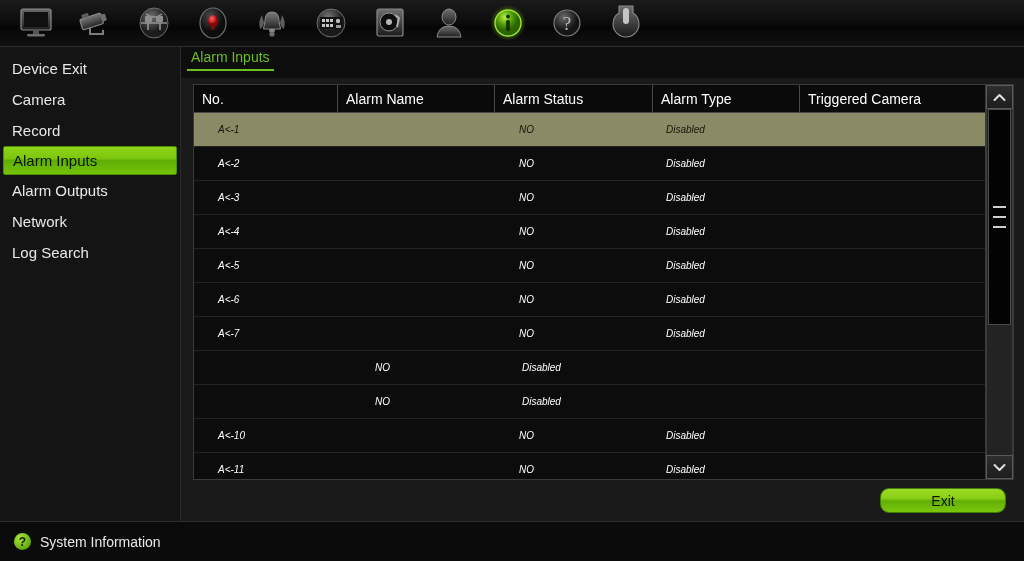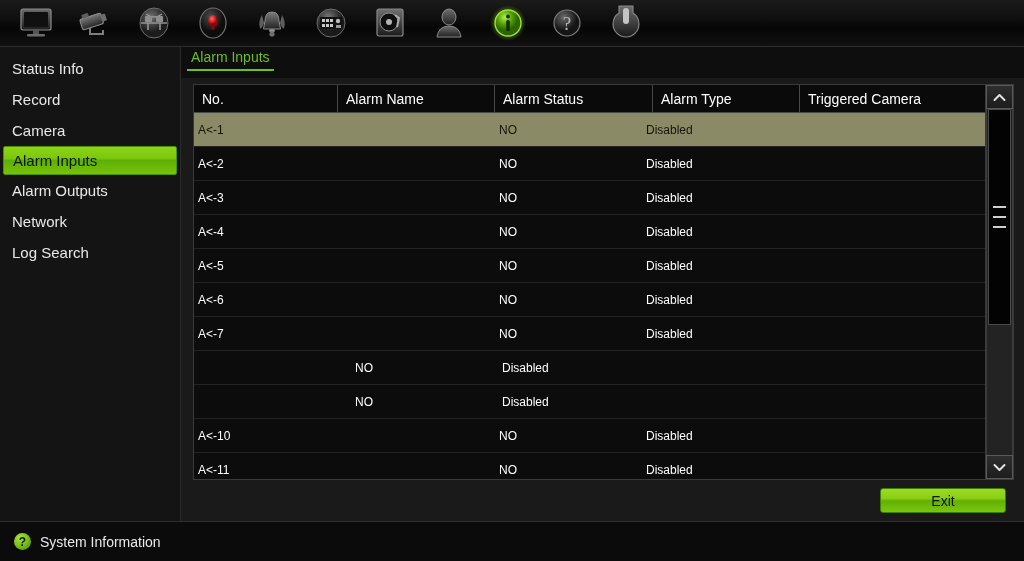--- a/index.html
+++ b/index.html
@@ -161,25 +161,26 @@
     height: 33px;
     border-bottom: 1px solid #232323;
     cursor: pointer;
   }
   .tr.sel {
     background: #8a8a66;
   }
   .tr.sel .td { color: #15150a; }
   .td {
     color: #ffffff;
-    font-size: 12px;
-    display: flex;
-    align-items: center;
-    padding-left: 4px;
-    box-sizing: border-box;
+    font-size: 10px;
+    display: flex;
+    align-items: center;
+    padding-left: 24px;
+    box-sizing: border-box;
+    font-style: italic;
   }
 
   
   .vscroll {
     width: 27px;
     min-width: 27px;
     background: #242424;
     border-left: 1px solid #3a3a3a;
     display: flex;
     flex-direction: column;
@@ -233,21 +234,21 @@
     display: flex;
     align-items: center;
     justify-content: flex-end;
     padding-right: 18px;
   }
   .exit-btn {
     width: 124px;
     height: 23px;
     background: linear-gradient(to bottom, #9ada24 0%, #8bd015 40%, #63b006 52%, #7bc70c 100%);
     border: 1px solid #3f7d03;
-    border-radius: 3px;
+    border-radius: 9px;
     color: #0b1600;
     font-size: 14px;
     display: flex;
     align-items: center;
     justify-content: center;
     cursor: pointer;
   }
 
   
   .statusbar {
@@ -463,27 +464,27 @@
         <rect x="16" y="4" width="6" height="16" rx="3" fill="#c4c4c4"></rect>
       </svg>
     </div>
 
   </div>
 
   <div class="body-wrap">
 
     <div class="sidebar">
       <div class="side-item">
-        <span>Status Info</span>
+        <span>Device Exit</span>
+      </div>
+      <div class="side-item">
+        <span>Camera</span>
       </div>
       <div class="side-item">
         <span>Record</span>
-      </div>
-      <div class="side-item">
-        <span>Camera</span>
       </div>
       <div class="side-item active">
         <span>Alarm Inputs</span>
       </div>
       <div class="side-item">
         <span>Alarm Outputs</span>
       </div>
       <div class="side-item">
         <span>Network</span>
       </div>

